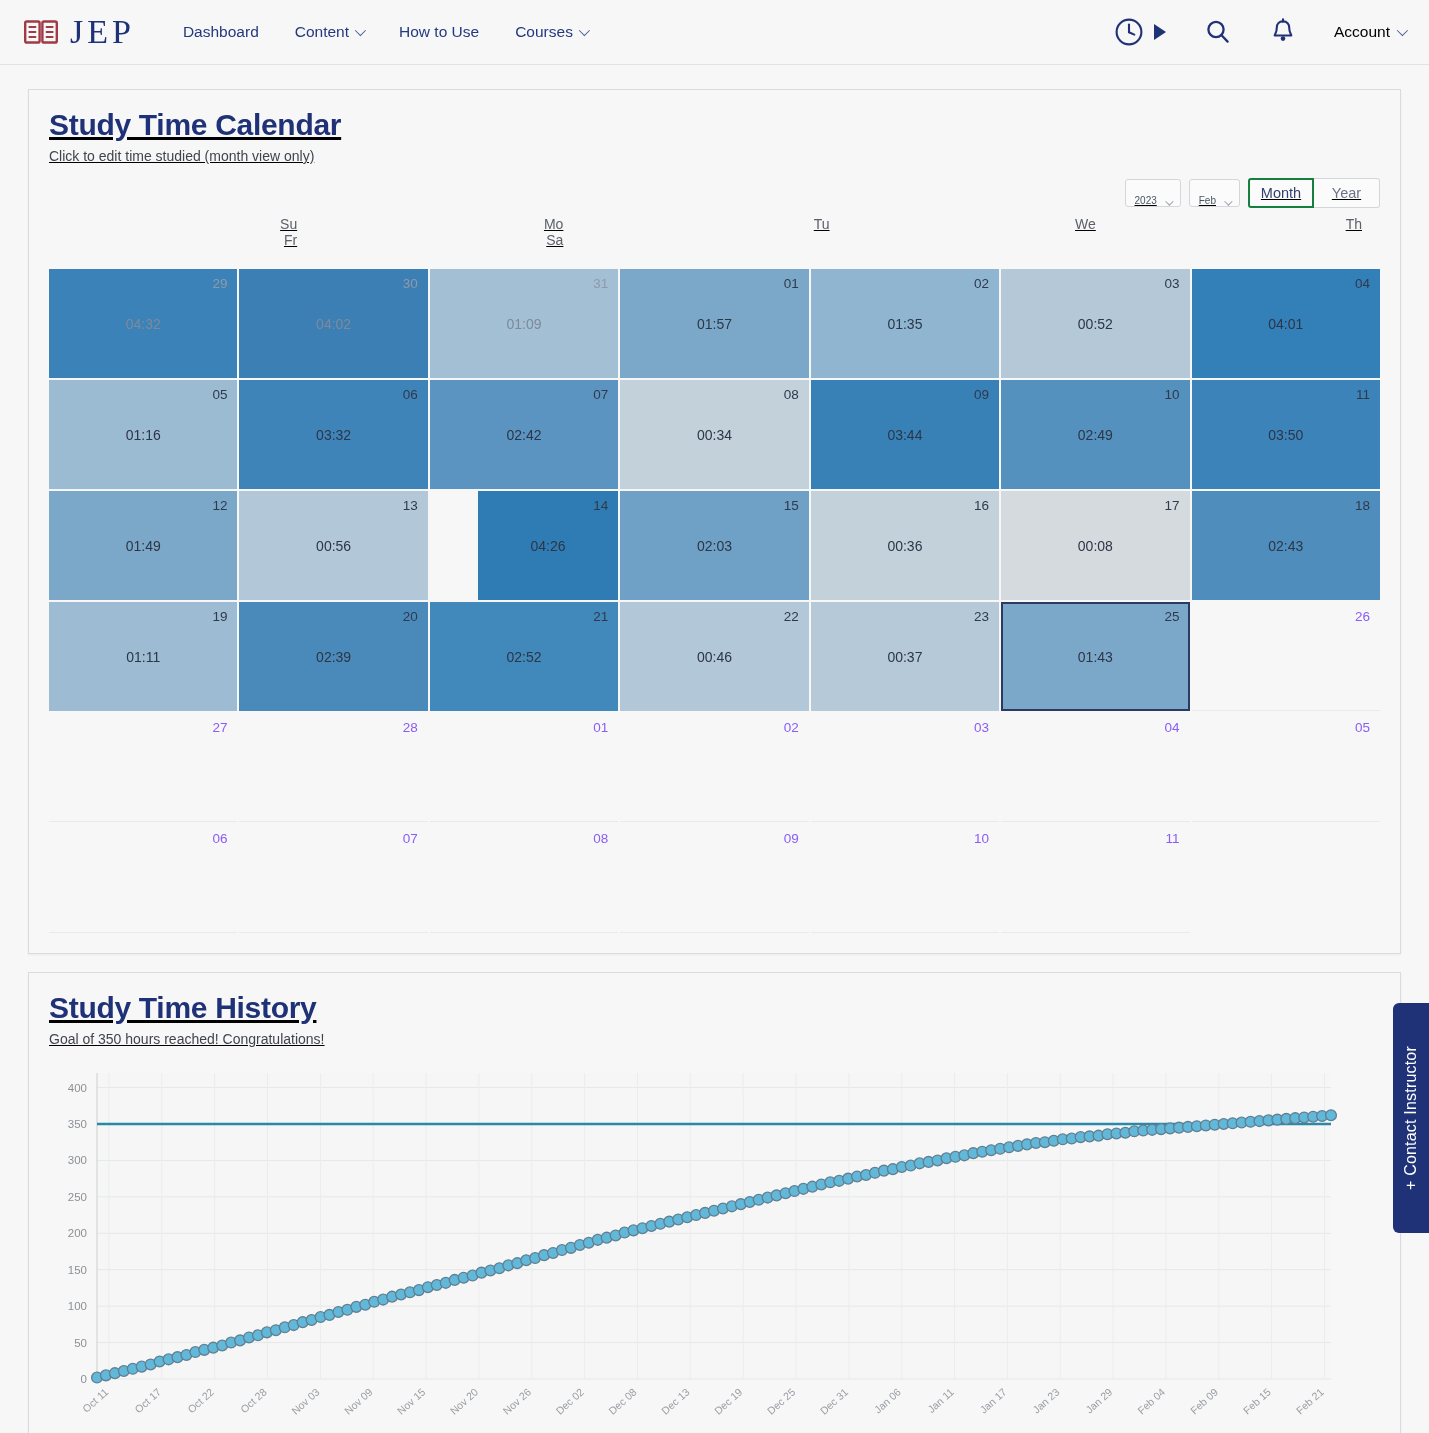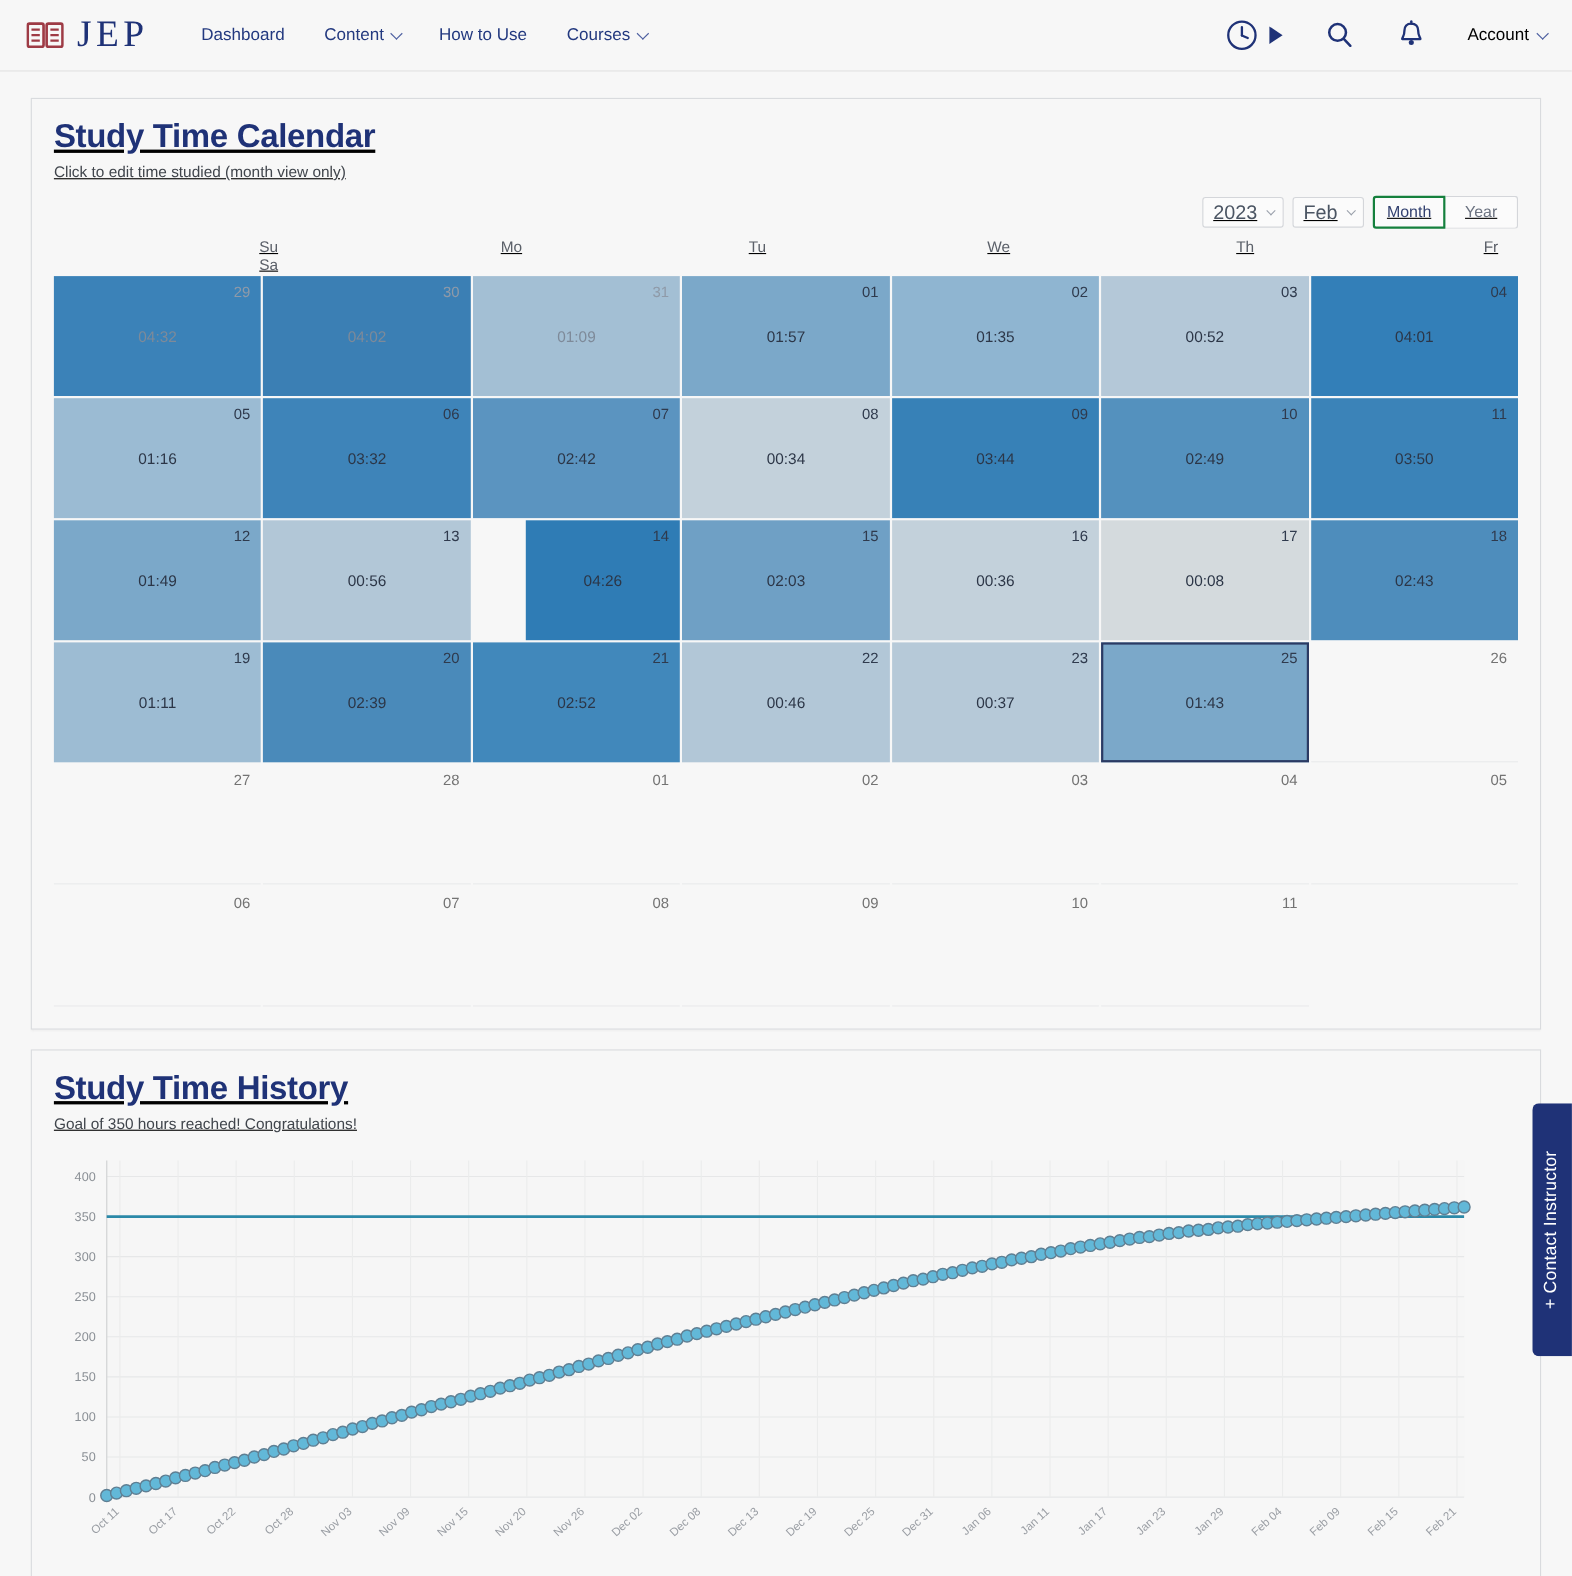--- a/index.html
+++ b/index.html
@@ -92,22 +92,22 @@
     gap: 8px;
     margin-top: 14px;
     margin-bottom: 8px;
   }
   .select-box {
     border: 1px solid #d4d6da;
     background: #fbfbfb;
     border-radius: 3px;
     height: 28px;
     padding: 0 9px;
-    display: flex; align-items: center; gap: 8px;
-    font-size: 18px;
+    display: flex; align-items: flex-end; gap: 8px;
+    font-size: 10px;
     color: #4b5563;
     cursor: pointer;
   }
   .select-caret {
     width: 6px; height: 6px;
     border-right: 1.2px solid #9aa0ab;
     border-bottom: 1.2px solid #9aa0ab;
     transform: rotate(45deg) translateY(-2px);
   }
   .seg { display: flex; }
@@ -125,22 +125,22 @@
     color: #32406f;
     background: #fbfbfb;
     z-index: 2;
   }
   .seg-btn:first-child { border-radius: 3px 0 0 3px; }
   .seg-btn:last-child { border-radius: 0 3px 3px 0; border-left: none; }
 
   
   .dow-row {
     display: grid;
-    grid-template-columns: repeat(6, 1fr);
-    margin-bottom: 3px;
+    grid-template-columns: repeat(5, 1fr);
+    margin-bottom: 21px;
   }
   .dow {
     text-align: right;
     font-size: 14px;
     color: #5b6069;
     padding-right: 18px;
   }
   .cal-grid {
     display: grid;
     grid-template-columns: repeat(7, 1fr);
@@ -165,21 +165,21 @@
     position: absolute;
     top: 50%; left: 0; right: 0;
     transform: translateY(-50%);
     text-align: center;
     font-size: 14px;
   }
   .cell.inmonth .cell-num { color: #2f3a4d; }
   .cell.inmonth .cell-time { color: #2c3647; }
   .cell.outmonth .cell-num { color: #8f9aa8; }
   .cell.outmonth .cell-time { color: #7e8a99; }
-  .cell.empty .cell-num { color: #737373; }
+  .cell.empty .cell-num { color: #8b5cf6; }
   .cell.today { outline: 2px solid #2b3a63; outline-offset: -2px; }
 
   
   .chart-wrap { position: relative; margin-top: 18px; height: 385px; }
   .chart-svg { display: block; }
 
   
   .contact-tab {
     position: fixed;
     right: 0;

